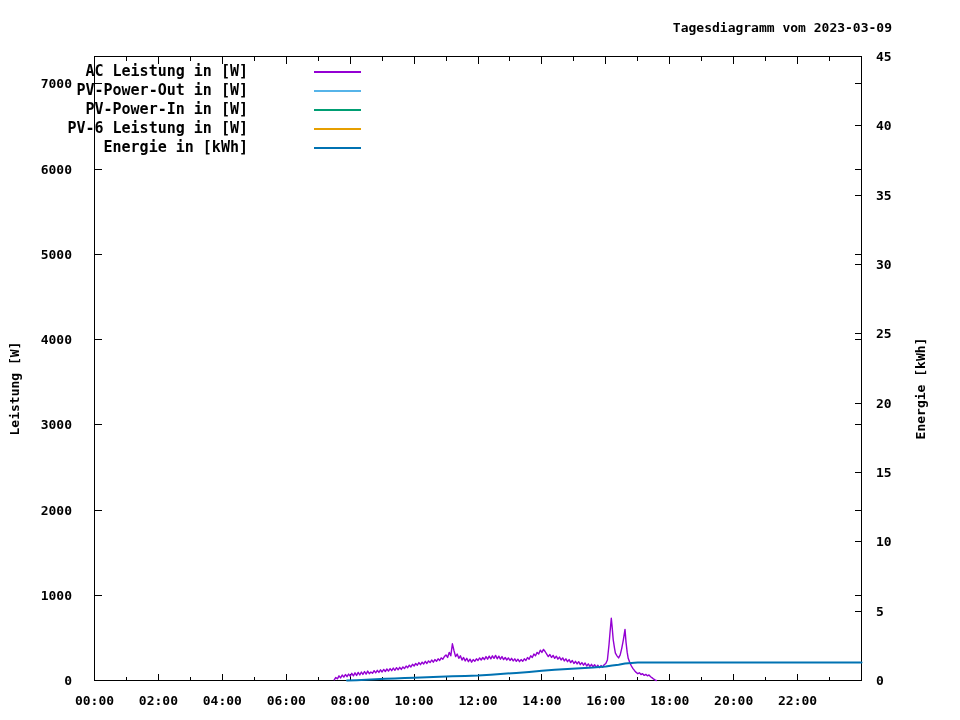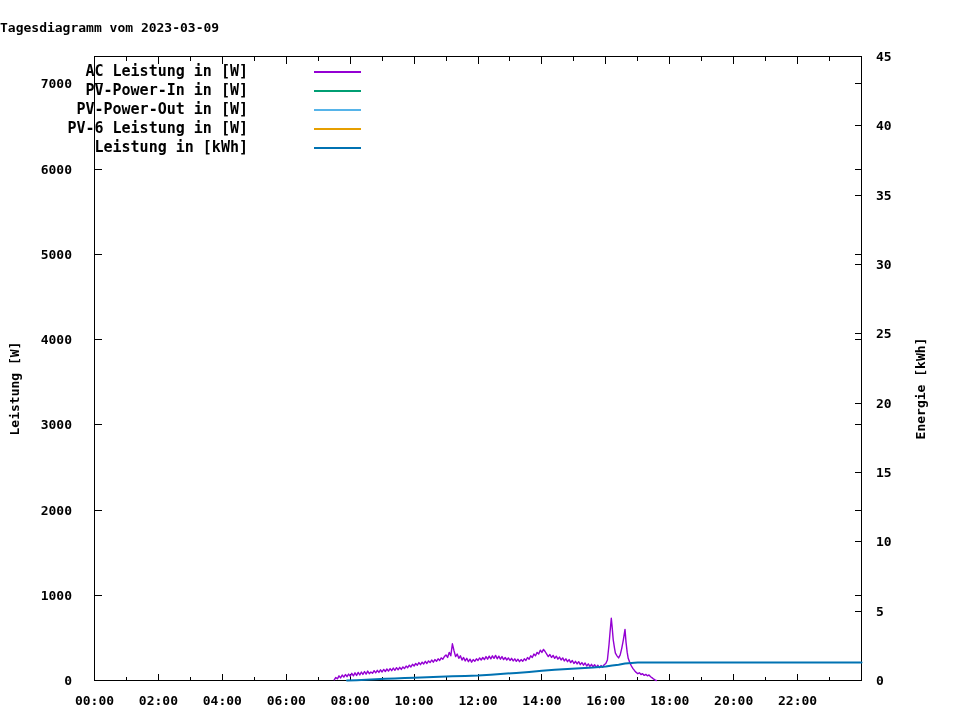--- a/index.html
+++ b/index.html
@@ -1,20 +1,20 @@
 <!DOCTYPE html>
 <html><head>
 <meta charset="utf-8">
 <style>
   html,body{margin:0;padding:0;background:#fff;}
   #canvas{position:relative;width:960px;height:720px;background:#ffffff;overflow:hidden;
           font-family:"DejaVu Sans Mono",monospace;font-weight:bold;color:#000;}
   #plot-svg{position:absolute;left:0;top:0;}
   .txt{position:absolute;font-size:13px;white-space:pre;}
-  #chart-title{left:0;top:20px;width:880px;text-align:left;}
+  #chart-title{left:12px;top:20px;width:880px;text-align:right;}
   #ylabel-left{left:-85px;top:380px;width:200px;height:17px;text-align:center;
                transform:rotate(-90deg);}
   #ylabel-right{left:821px;top:380px;width:200px;height:17px;text-align:center;
                 transform:rotate(-90deg);}
   #legend{position:absolute;left:0;top:62px;width:380px;}
   .legend-row{position:relative;height:19px;}
   .legend-label{position:absolute;left:0;top:0;width:248px;line-height:19px;
                 text-align:right;font-size:15px;white-space:pre;}
   .legend-swatch{position:absolute;left:314px;top:9px;width:47px;height:2px;}
   text{font-family:"DejaVu Sans Mono",monospace;font-weight:bold;font-size:13px;fill:#000;}
@@ -129,29 +129,29 @@
     </svg>
   <div class="txt" id="chart-title">Tagesdiagramm vom 2023-03-09</div>
   <div class="txt" id="ylabel-left">Leistung [W]</div>
   <div class="txt" id="ylabel-right">Energie [kWh]</div>
   <div id="legend">
       <div class="legend-row">
         <div class="legend-label">AC Leistung in [W]</div>
         <div class="legend-swatch" style="background: rgb(148, 0, 211);"></div>
       </div>
       <div class="legend-row">
+        <div class="legend-label">PV-Power-Out in [W]</div>
+        <div class="legend-swatch" style="background: rgb(86, 180, 233);"></div>
+      </div>
+      <div class="legend-row">
         <div class="legend-label">PV-Power-In in [W]</div>
         <div class="legend-swatch" style="background: rgb(0, 158, 115);"></div>
-      </div>
-      <div class="legend-row">
-        <div class="legend-label">PV-Power-Out in [W]</div>
-        <div class="legend-swatch" style="background: rgb(86, 180, 233);"></div>
       </div>
       <div class="legend-row">
         <div class="legend-label">PV-6 Leistung in [W]</div>
         <div class="legend-swatch" style="background: rgb(230, 159, 0);"></div>
       </div>
       <div class="legend-row">
-        <div class="legend-label">Leistung in [kWh]</div>
+        <div class="legend-label">Energie in [kWh]</div>
         <div class="legend-swatch" style="background: rgb(0, 114, 178);"></div>
       </div>
     </div>
 </div>
 
 </body></html>

